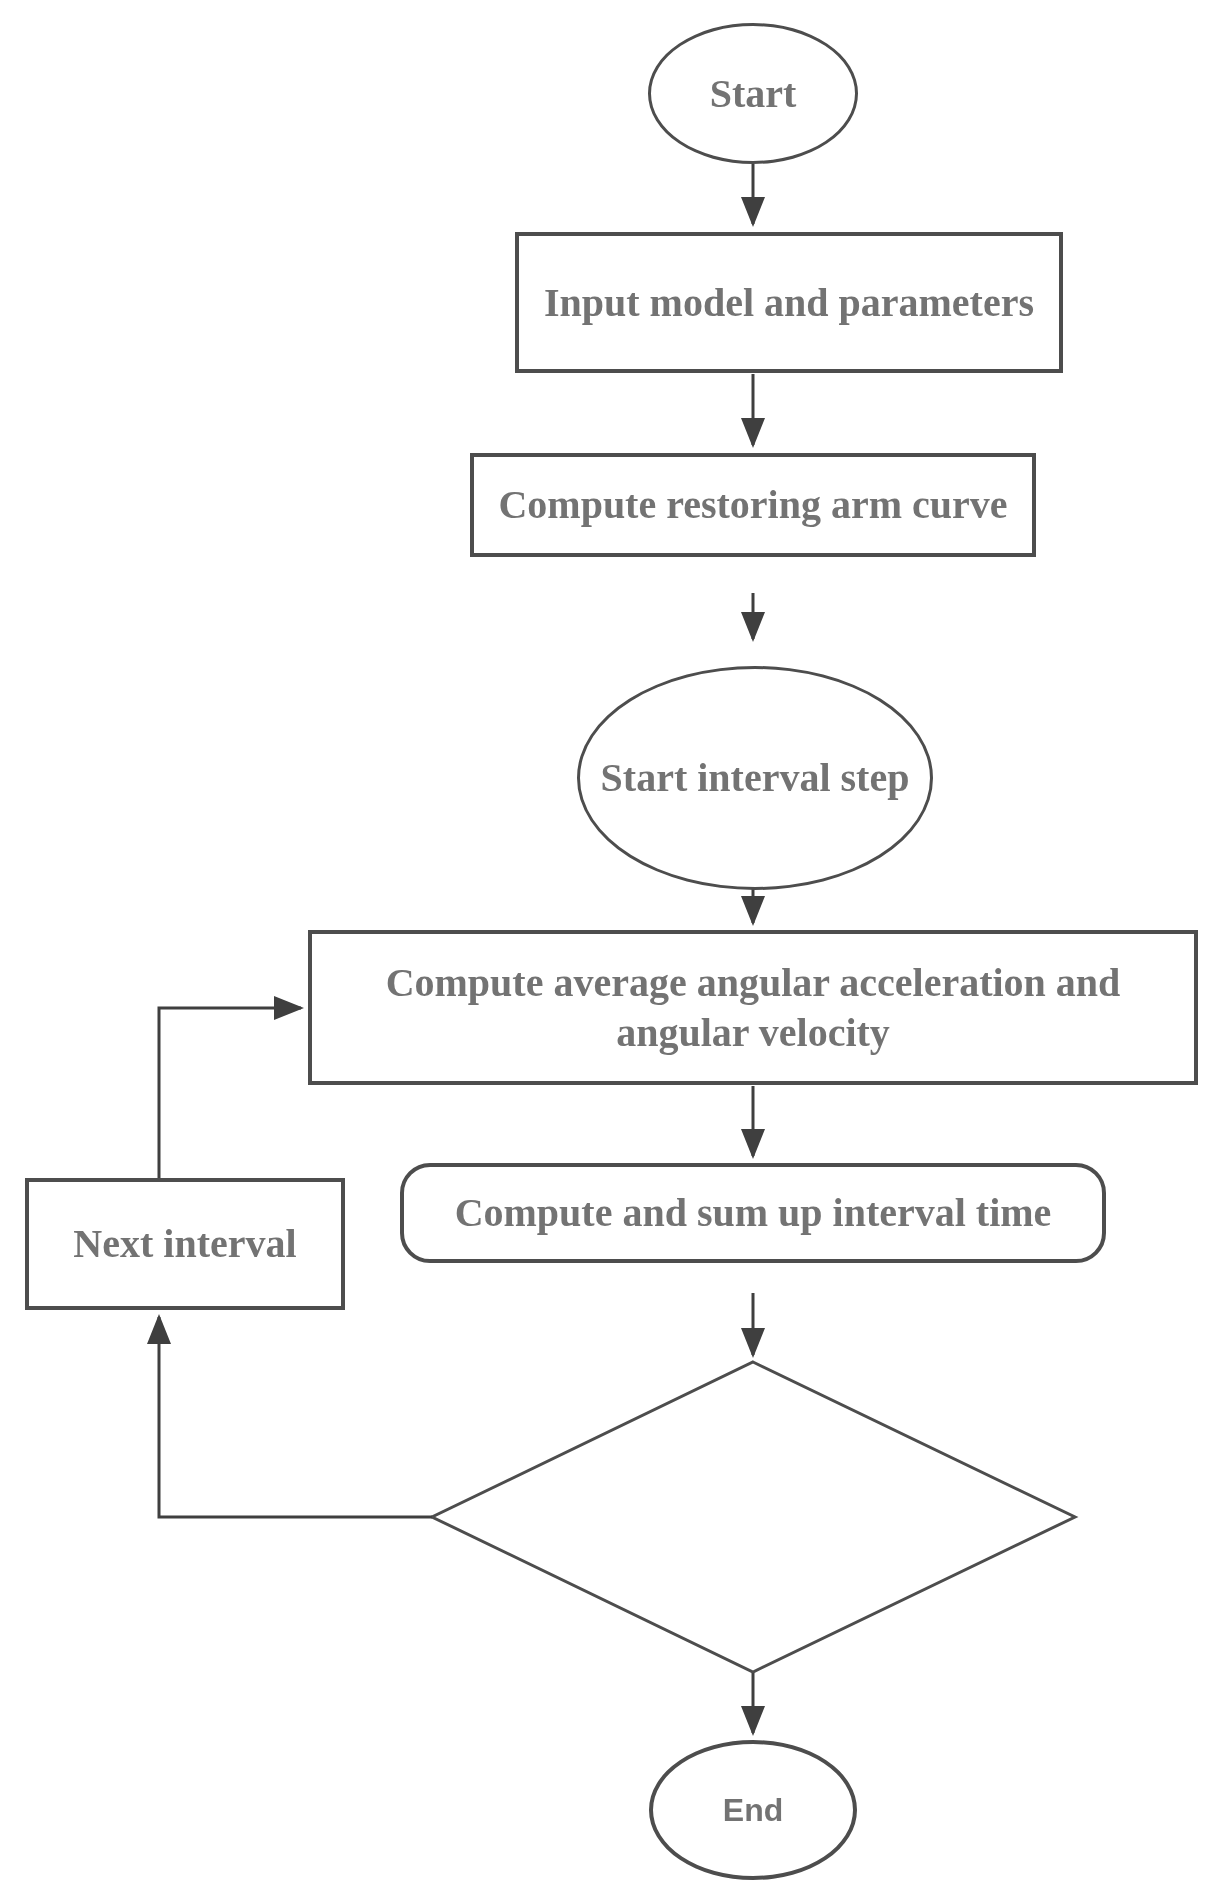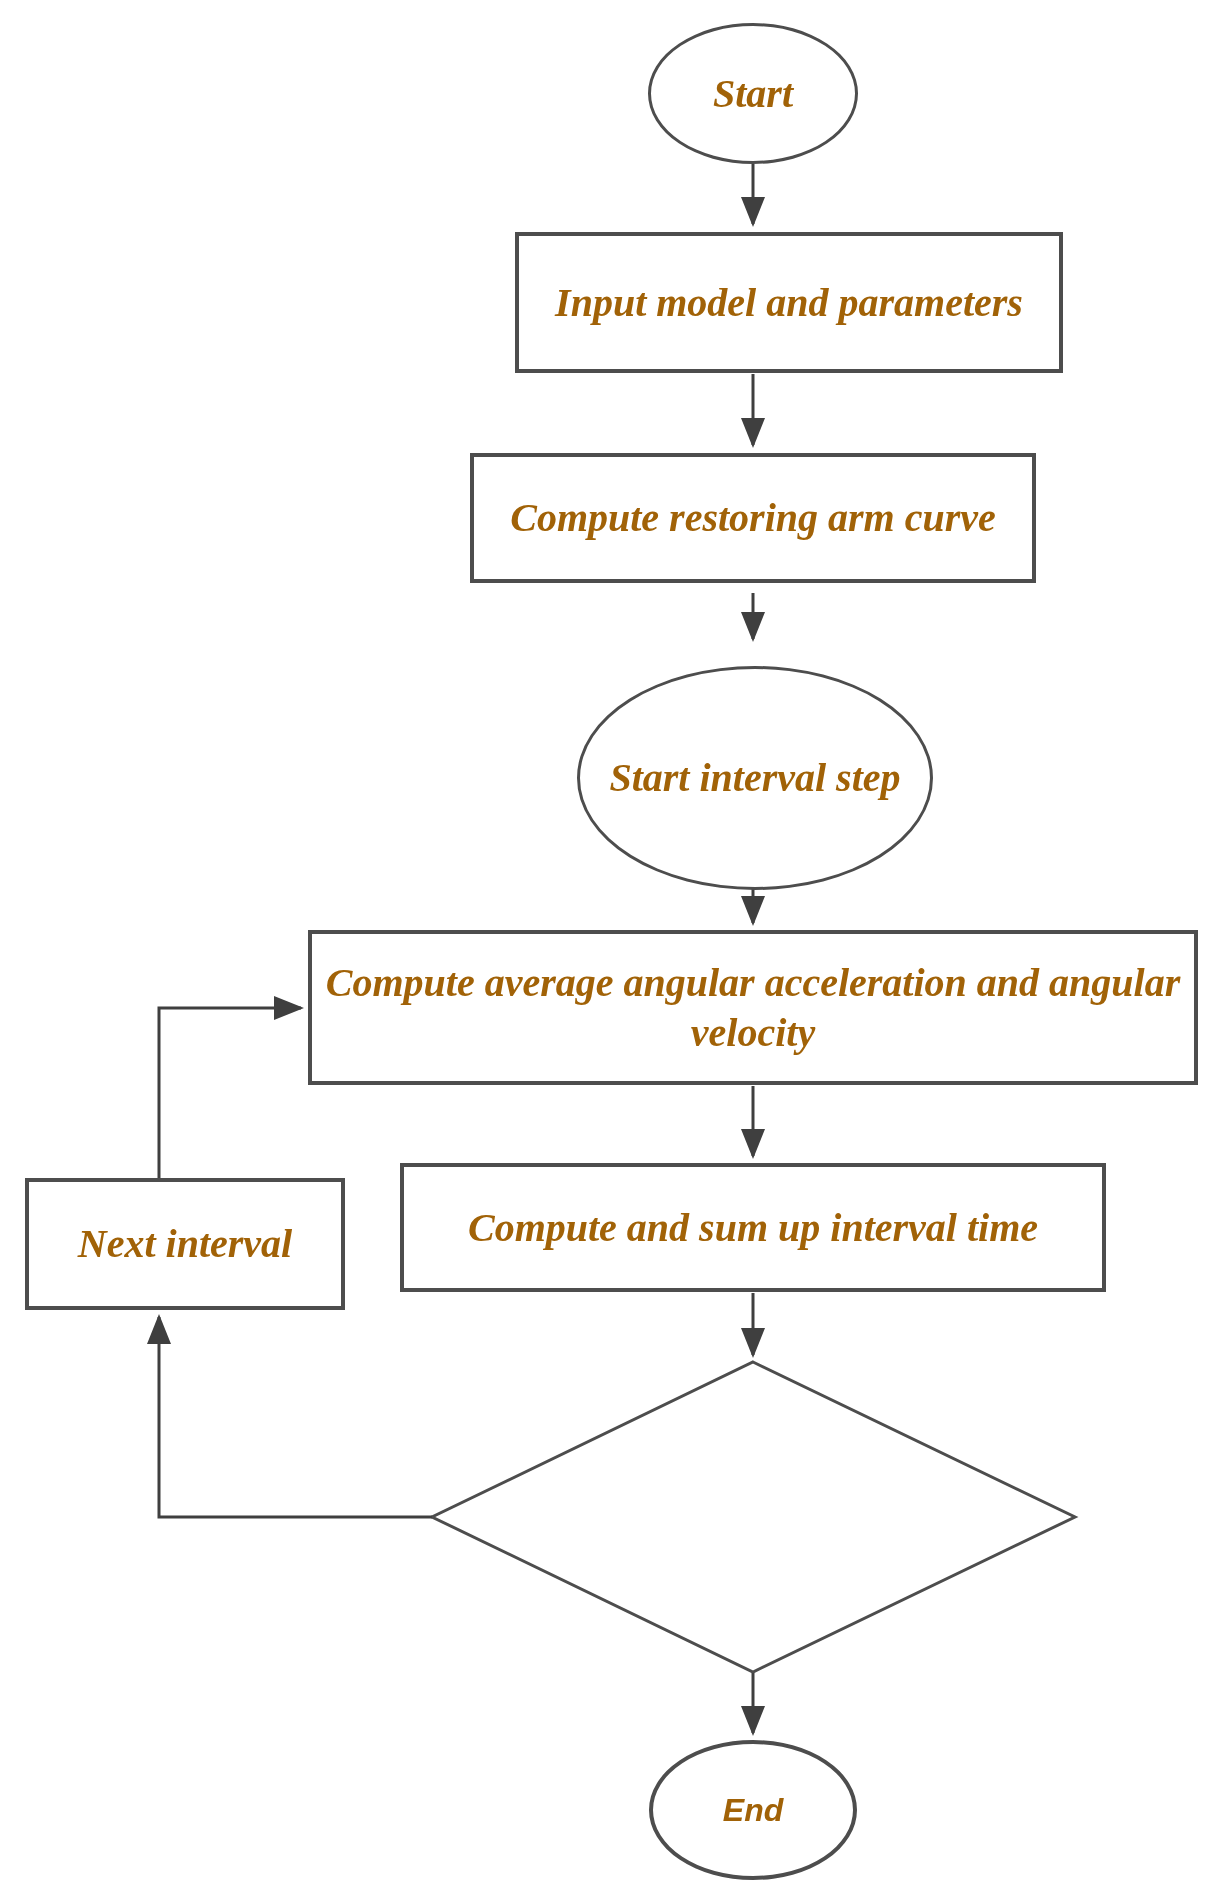--- a/index.html
+++ b/index.html
@@ -23,35 +23,34 @@
     height: 1899px;
   }
   .node {
     position: absolute;
     box-sizing: border-box;
     display: flex;
     align-items: center;
     justify-content: center;
     text-align: center;
     background: #ffffff;
-    color: #a16207;
+    color: #737373;
     font-weight: 700;
     font-size: 40px;
     line-height: 1.25;
-    font-style: italic;
   }
   .rect   { border: 4px solid #4d4d4d; }
   .oval   { border: 3px solid #4d4d4d; border-radius: 50%; }
 
   .n-start { left: 648px; top: 23px;   width: 210px; height: 141px; }
   .n-input { left: 479px; top: 232px;  width: 548px; height: 141px; margin-left: 36px; }
-  .n-curve { left: 470px; top: 453px;  width: 566px; height: 130px; }
+  .n-curve { left: 470px; top: 453px;  width: 566px; height: 104px; }
   .n-step  { left: 577px; top: 666px;  width: 356px; height: 224px; }
   .n-accel { left: 308px; top: 930px;  width: 890px; height: 155px; padding: 0 5px; }
-  .n-time  { left: 400px; top: 1163px; width: 706px; height: 129px; }
+  .n-time  { left: 400px; top: 1163px; width: 706px; height: 100px; border-radius: 30px; }
   .n-next  { left: 25px;  top: 1178px; width: 320px; height: 132px; }
   .n-end   { left: 649px; top: 1740px; width: 208px; height: 140px;
              border-width: 4px;
              font-family: "Liberation Sans", sans-serif; font-size: 32px; }
 
   
   .n-decision-label {
     position: absolute;
     left: 465px; top: 1430px; width: 576px; height: 174px;
     display: flex; align-items: center; justify-content: center;

